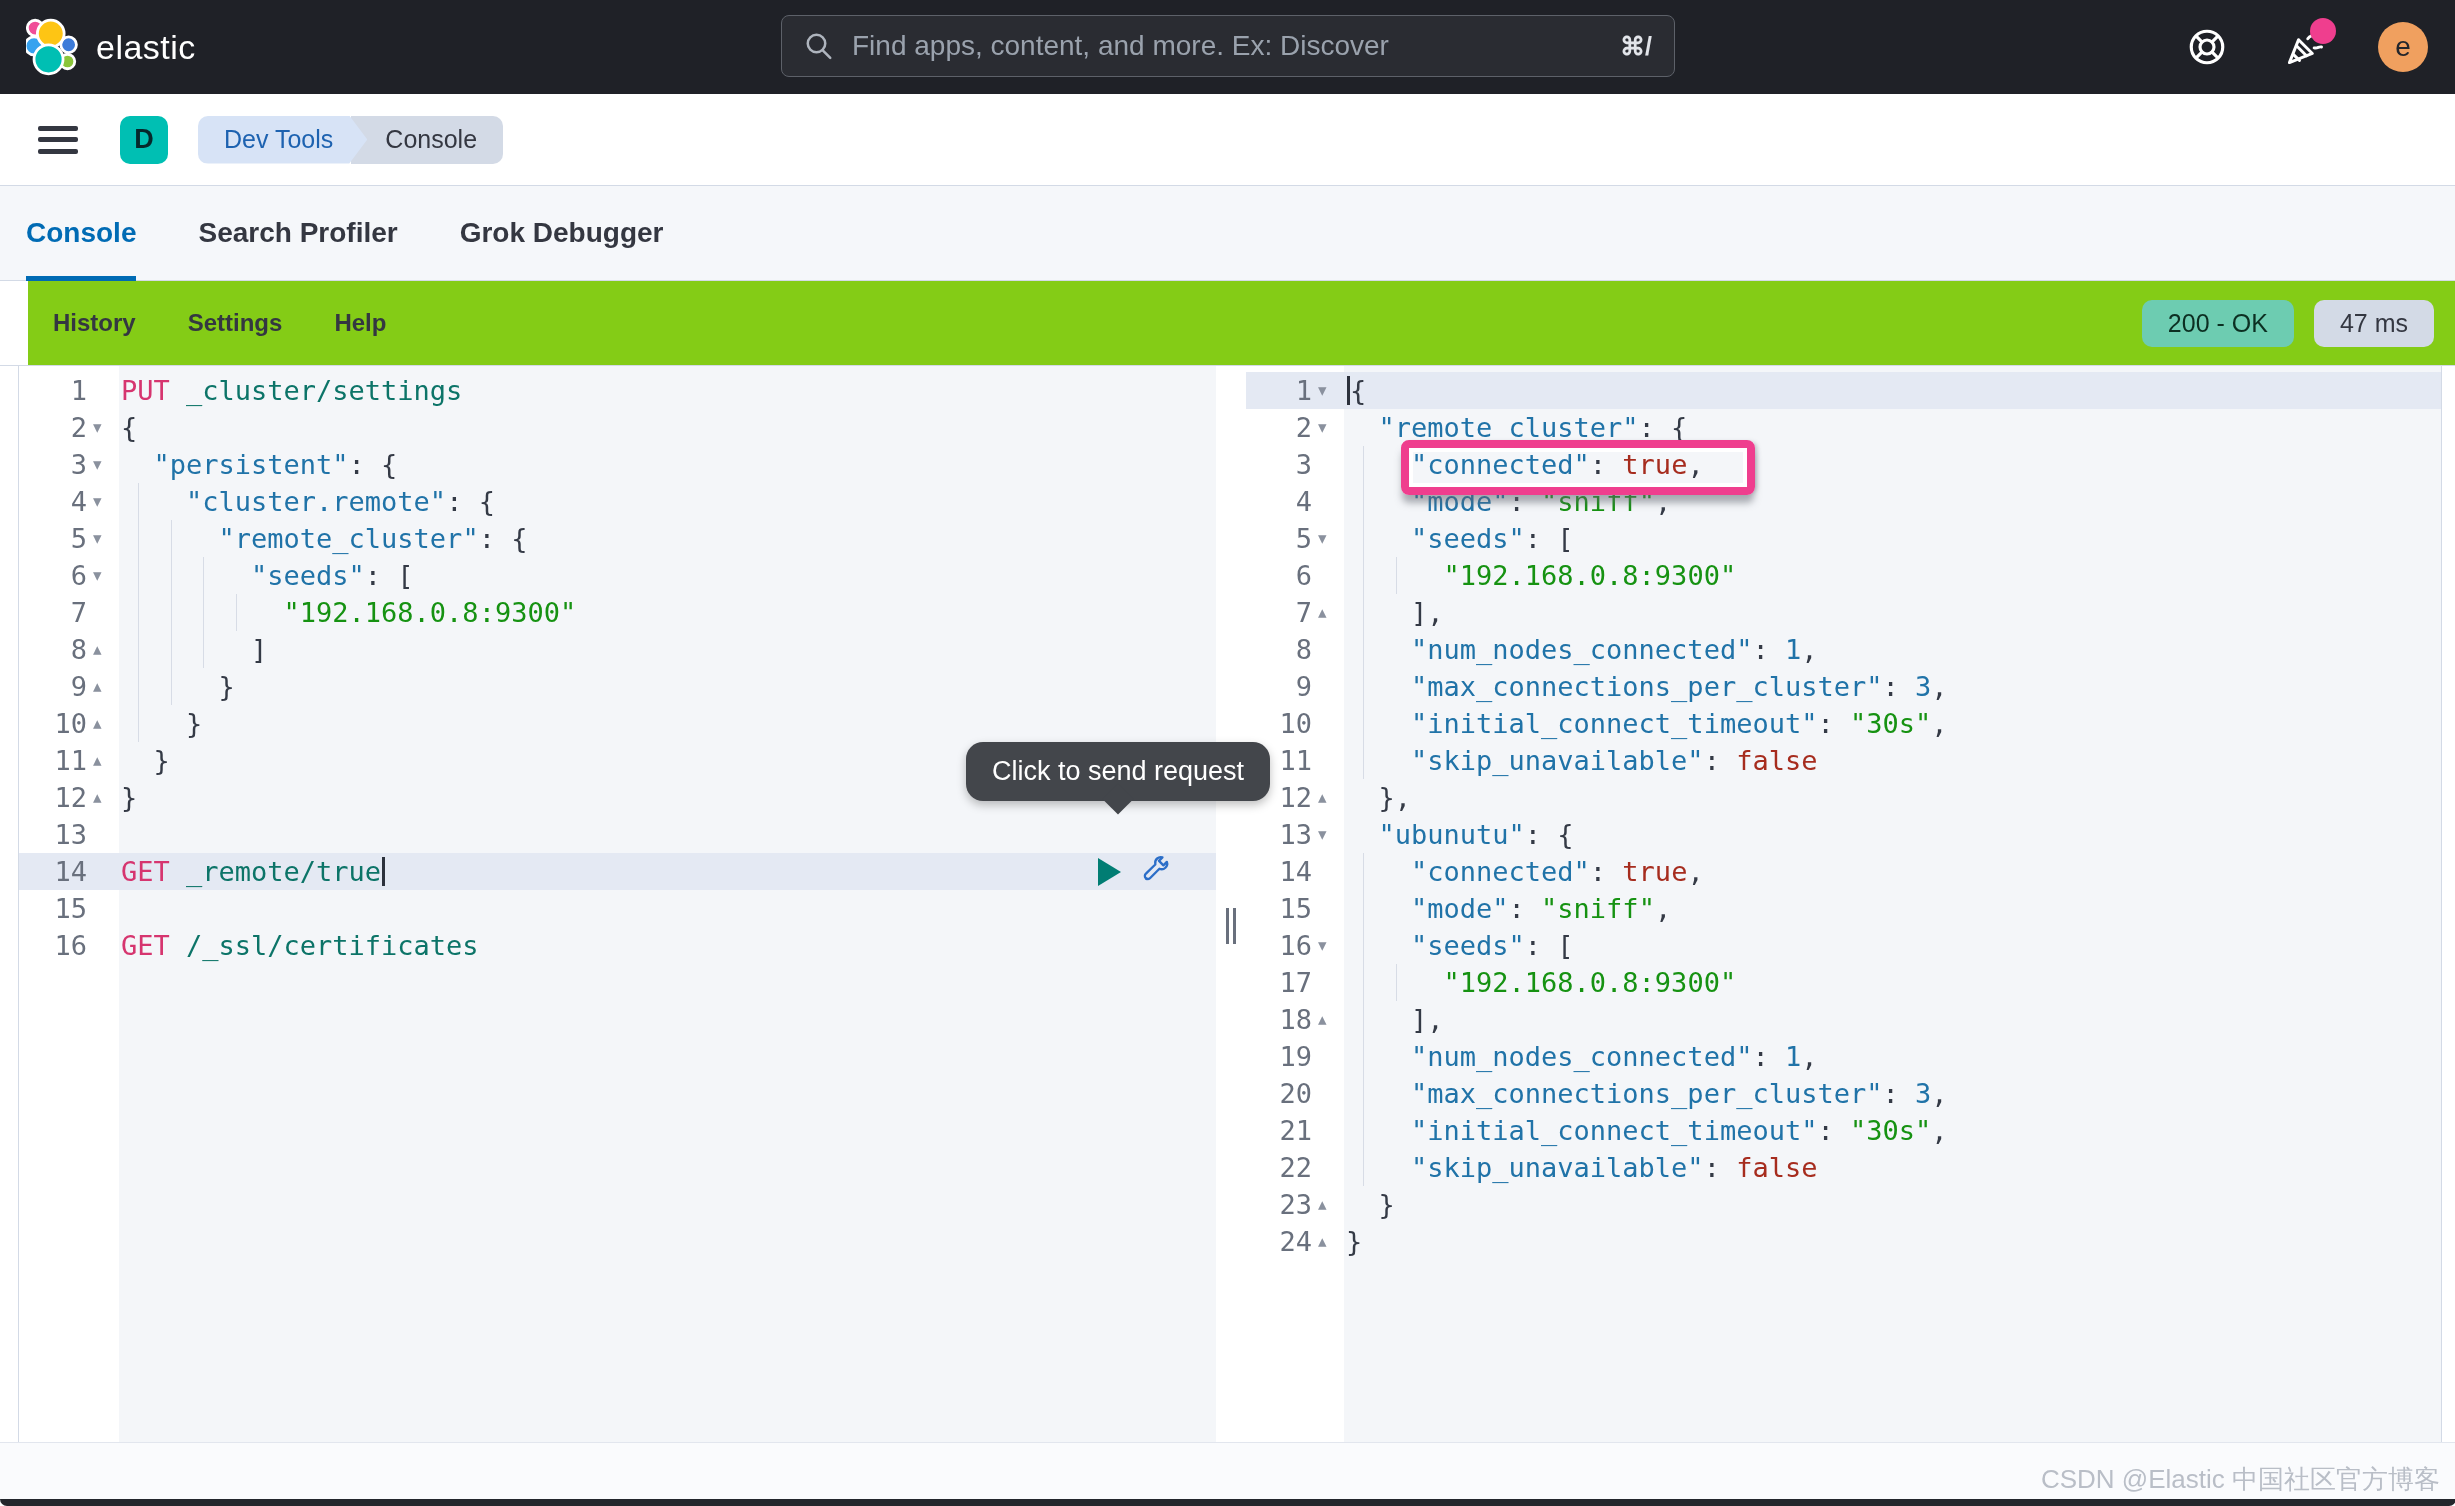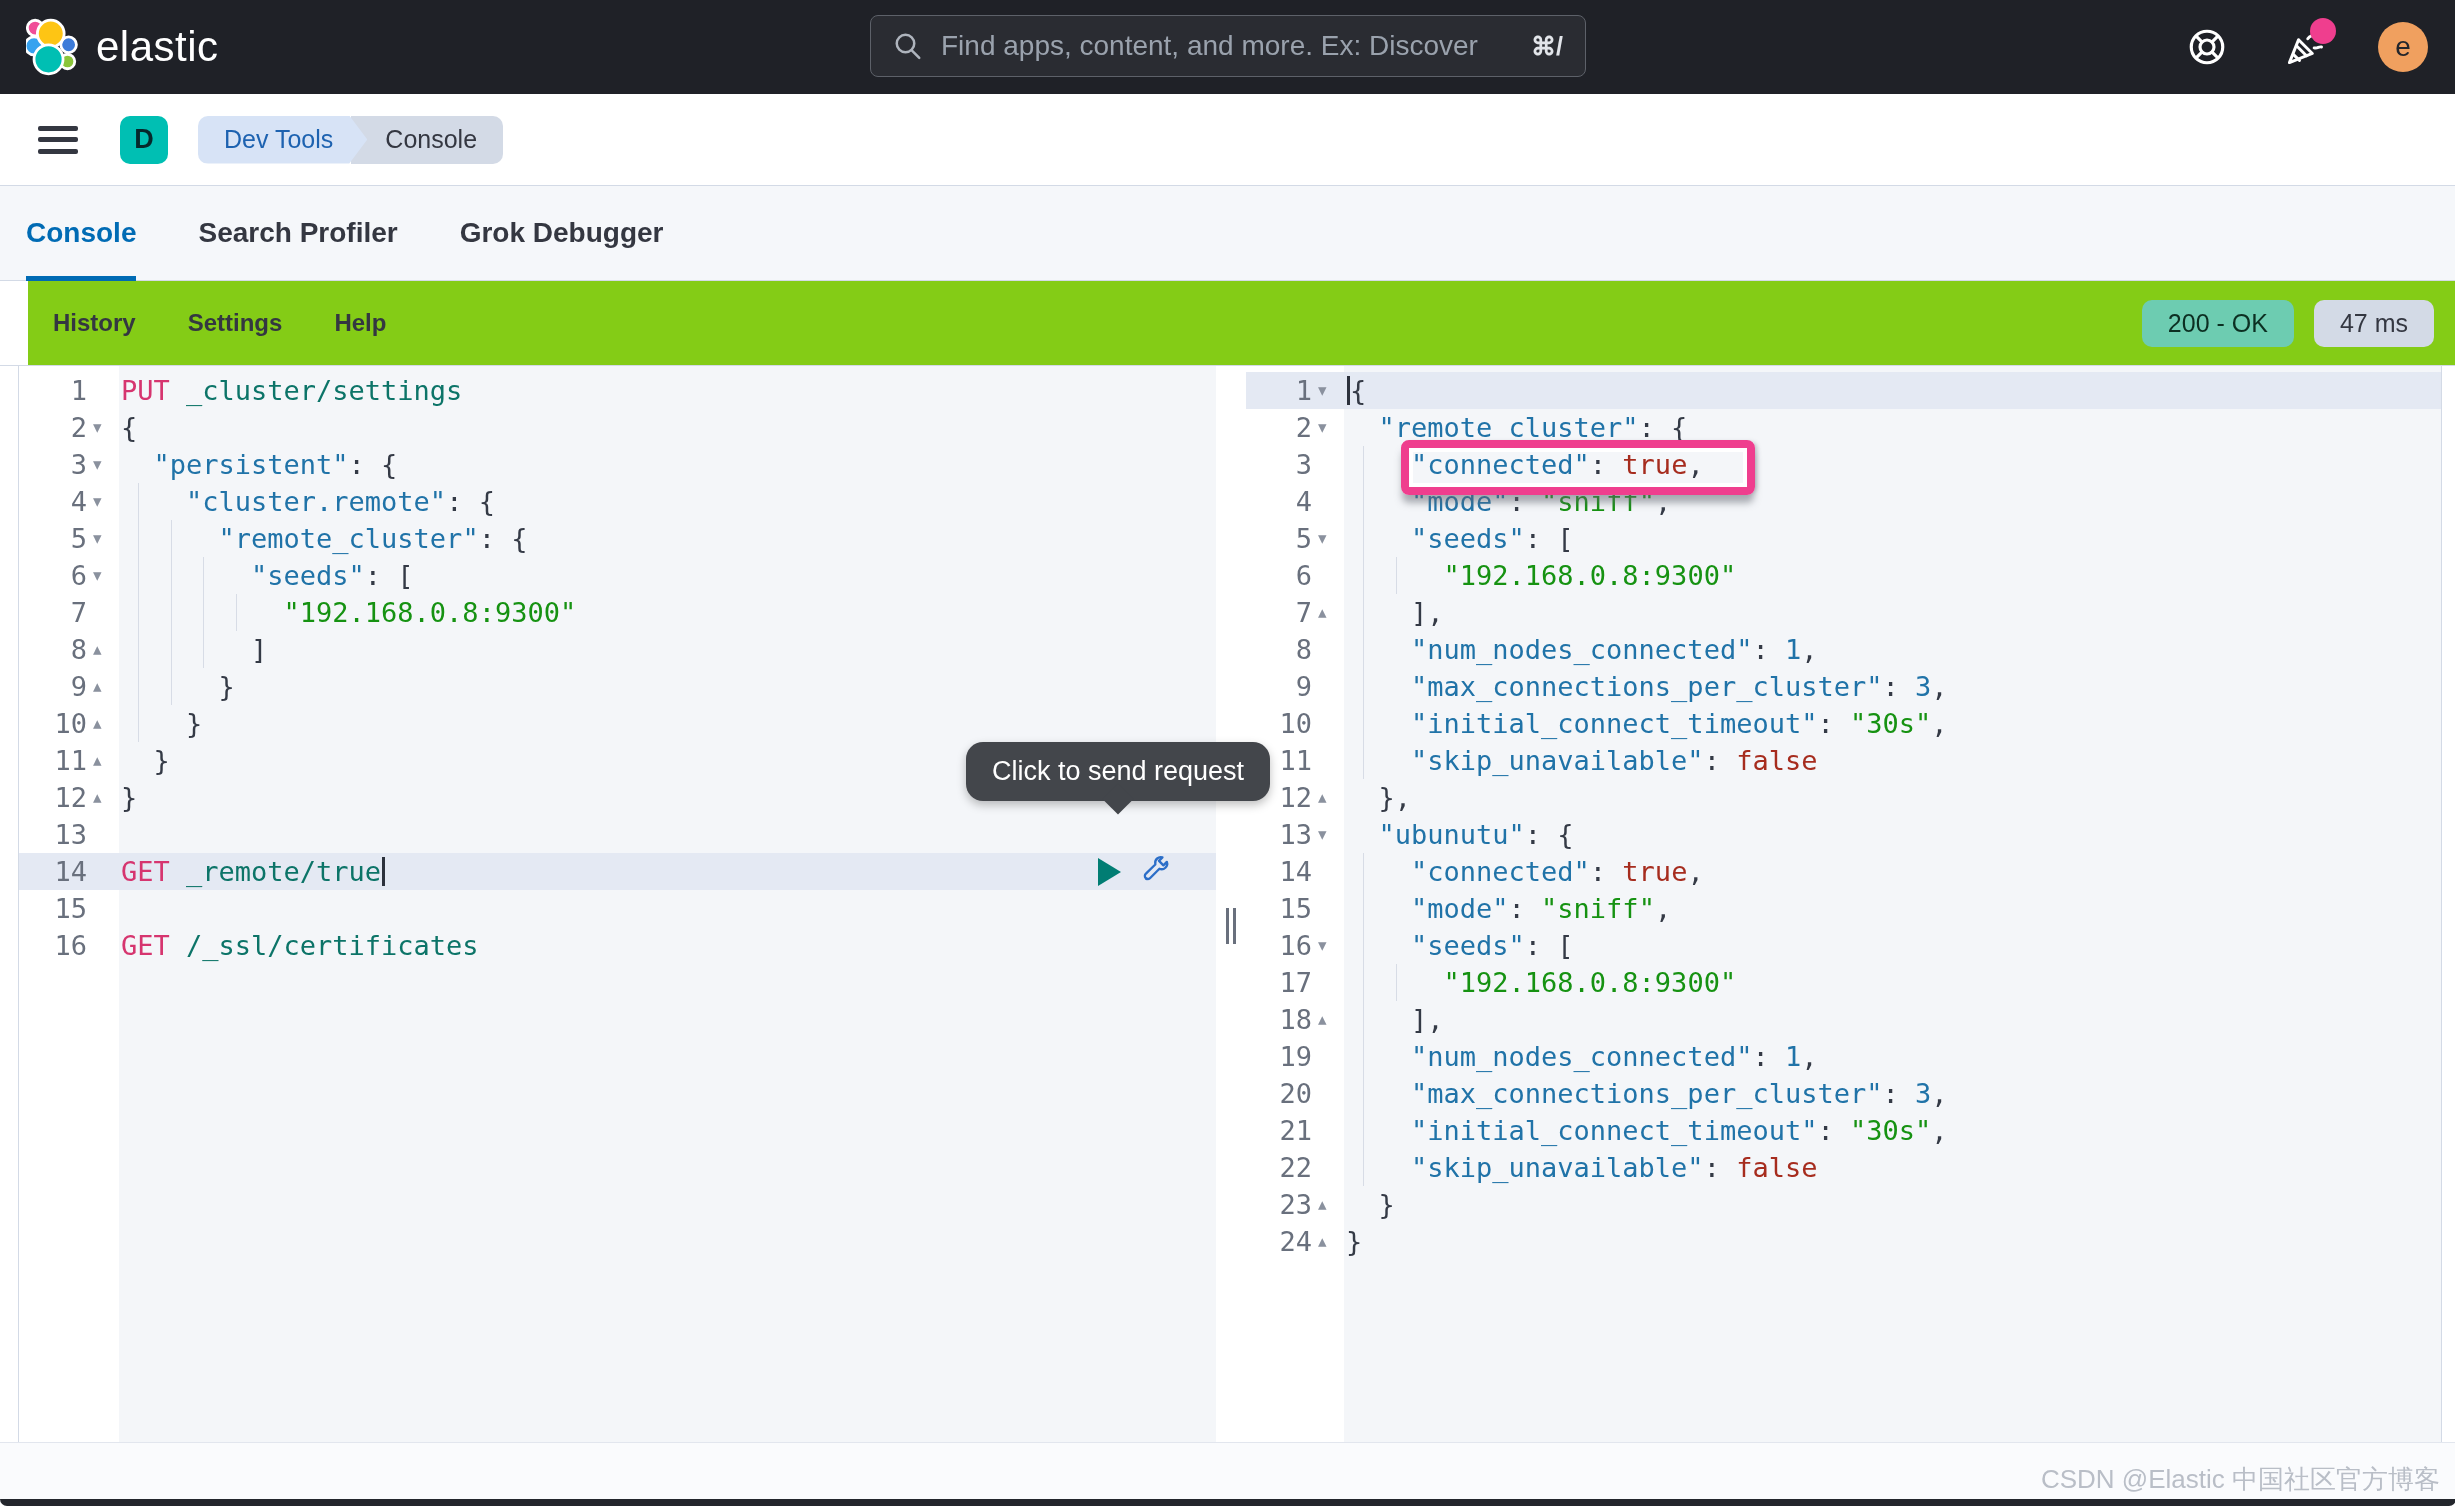--- a/index.html
+++ b/index.html
@@ -1,22 +1,22 @@
 <!DOCTYPE html>
 <html style="--header-bg: #1f2127; --accent: #006bb4; --annotation-pink: #ef3e8e; --badge-success-bg: #6dccb1; --badge-time-bg: #d3dae6; --breadcrumb-active-bg: #d7e3f6; --breadcrumb-active-text: #1d62b0; --avatar-bg: #f0a05f; --notification-dot: #ef3e8e; --d-badge-bg: #00bfb3; --code-method: #d6356f; --code-url: #0c7468; --code-key: #2073a8; --code-string: #169212; --code-bool: #a62c1e; --code-number: #2073a8; --code-punct: #343a46; --play-button: #017d73; --wrench-icon: #2b6ec8;"><head>
 <meta charset="utf-8">
 <style>
   html,body{margin:0;padding:0;}
   body{width:2456px;height:1506px;overflow:hidden;position:relative;background:#fff;
        font-family:"Liberation Sans",sans-serif;color:#343741;}
   
   .topbar{height:94px;background:var(--header-bg);display:flex;align-items:center;position:relative;}
   .logo{display:flex;align-items:center;gap:16px;margin-left:26px;}
-  .logo-text{color:#fff;font-size:42px;font-weight:400;letter-spacing:0.5px;}
-  .searchbox{position:absolute;left:50%;transform:translateX(-50%);top:15px;width:716px;height:62px;
+  .logo-text{color:#fff;font-size:34px;font-weight:400;letter-spacing:0.5px;}
+  .searchbox{position:absolute;left:50%;transform:translateX(-50%);top:15px;width:894px;height:62px;
     border:1px solid #5d6169;border-radius:8px;background:rgba(255,255,255,.05);
     display:flex;align-items:center;padding:0 22px;box-sizing:border-box;gap:18px;}
   .search-ph{color:#9aa2ad;font-size:28px;flex:1;white-space:nowrap;overflow:hidden;}
   .search-kbd{color:#e2e5ea;font-size:25px;font-weight:600;}
   .top-icons{position:absolute;right:28px;top:0;height:94px;display:flex;align-items:center;gap:48px;}
   .icon-btn{position:relative;width:50px;height:50px;display:flex;align-items:center;justify-content:center;}
   .notif-dot{position:absolute;top:-4px;right:-6px;width:26px;height:26px;border-radius:50%;background:var(--notification-dot);}
   .avatar{width:50px;height:50px;border-radius:50%;background:var(--avatar-bg);display:flex;align-items:center;justify-content:center;
           font-size:28px;color:#23262c;}
   

